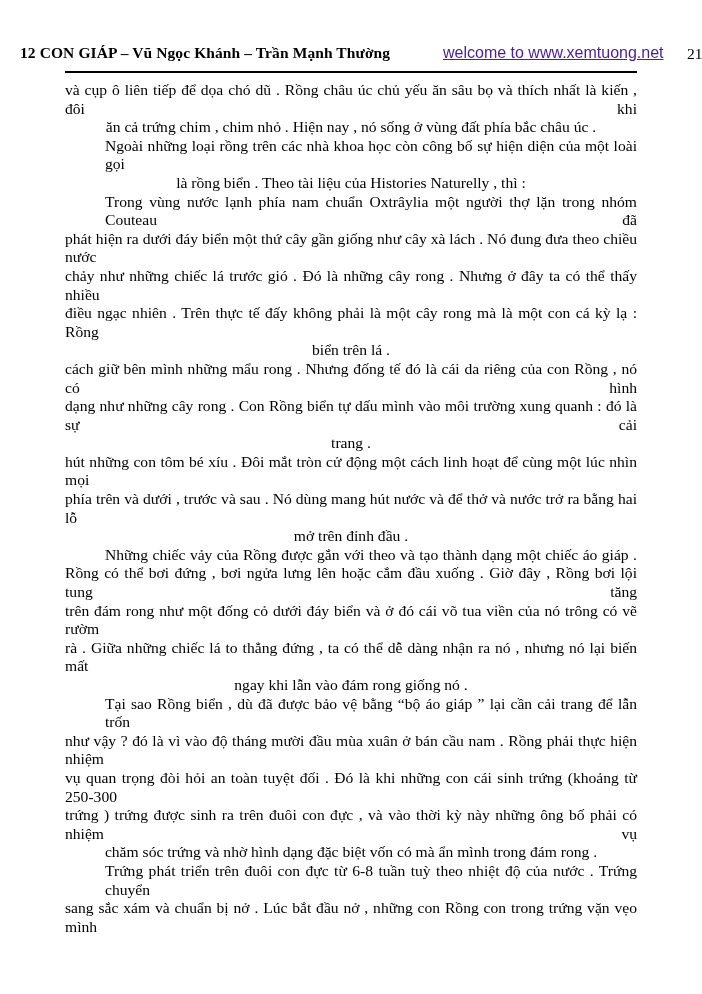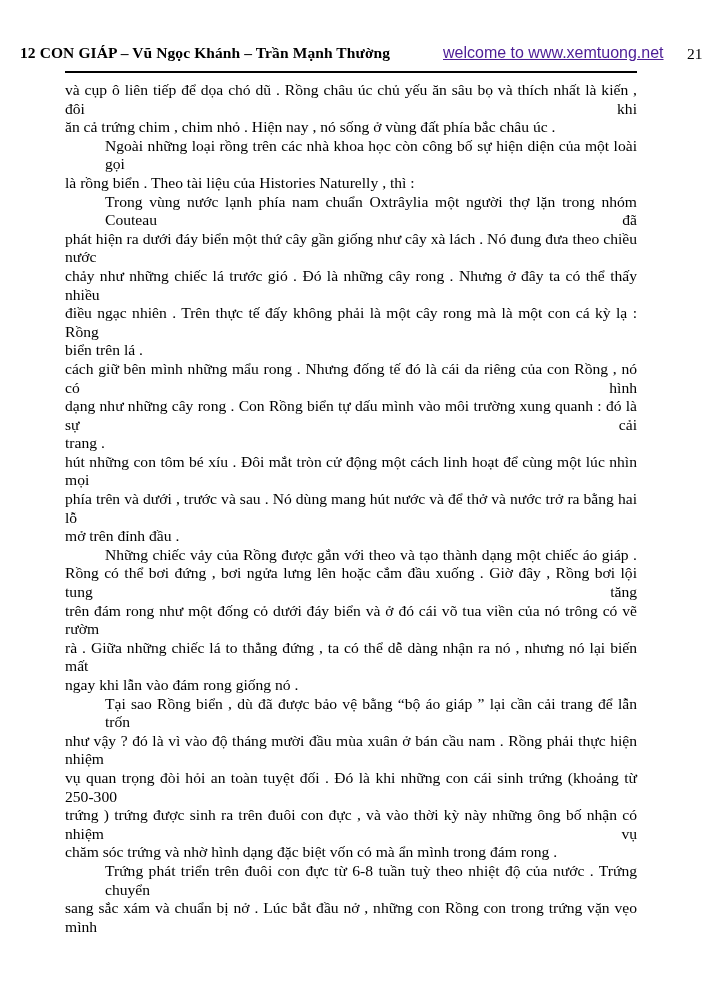--- a/index.html
+++ b/index.html
@@ -66,21 +66,21 @@
     left: 65px;
     width: 572px;
     font-size: 15.6px;
     line-height: 18.6px;
     color: #000000;
   }
   .para {
     margin: 0;
   }
   .line {
-    text-align: left;
+    text-align: center;
     white-space: normal;
   }
   .line.just {
     text-align: justify;
     text-align-last: justify;
     text-justify: inter-word;
   }
   .line.first {
     padding-left: 40px;
   }
@@ -125,21 +125,21 @@
         <div class="line just first">Những chiếc vảy của Rồng được gắn với theo và tạo thành dạng một chiếc áo giáp .</div>
         <div class="line just">Rồng có thể bơi đứng , bơi ngửa lưng lên hoặc cắm đầu xuống . Giờ đây , Rồng bơi lội tung tăng</div>
         <div class="line just">trên đám rong như một đống cỏ dưới đáy biển và ở đó cái võ tua viền của nó trông có vẽ rườm</div>
         <div class="line just">rà . Giữa những chiếc lá to thẳng đứng , ta có thể dễ dàng nhận ra nó , nhưng nó lại biến mất</div>
         <div class="line">ngay khi lẫn vào đám rong giống nó .</div>
       </div>
       <div class="para">
         <div class="line just first">Tại sao Rồng biển , dù đã được bảo vệ bằng “bộ áo giáp ” lại cần cải trang để lẫn trốn</div>
         <div class="line just">như vậy ? đó là vì vào độ tháng mười đầu mùa xuân ở bán cầu nam . Rồng phải thực hiện nhiệm</div>
         <div class="line just">vụ quan trọng đòi hỏi an toàn tuyệt đối . Đó là khi những con cái sinh trứng (khoảng từ 250-300</div>
-        <div class="line just">trứng ) trứng được sinh ra trên đuôi con đực , và vào thời kỳ này những ông bố nhận có nhiệm vụ</div>
+        <div class="line just">trứng ) trứng được sinh ra trên đuôi con đực , và vào thời kỳ này những ông bố phải có nhiệm vụ</div>
         <div class="line">chăm sóc trứng và nhờ hình dạng đặc biệt vốn có mà ẩn mình trong đám rong .</div>
       </div>
       <div class="para">
         <div class="line just first">Trứng phát triển trên đuôi con đực từ 6-8 tuần tuỳ theo nhiệt độ của nước . Trứng chuyển</div>
         <div class="line just">sang sắc xám và chuẩn bị nở . Lúc bắt đầu nở , những con Rồng con trong trứng vặn vẹo mình</div>
       </div>
     </div>
 </div>
 
 </body></html>

